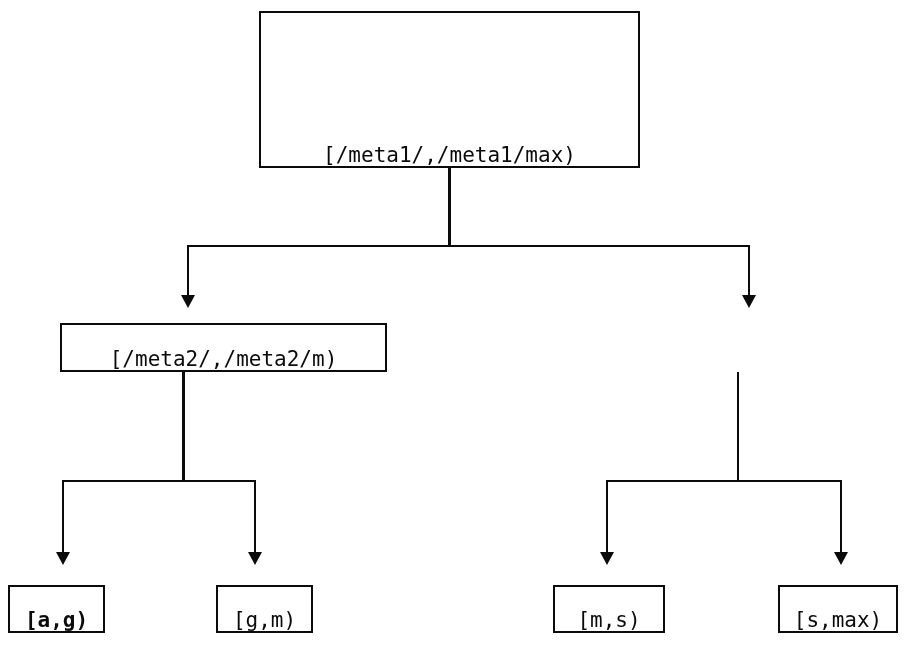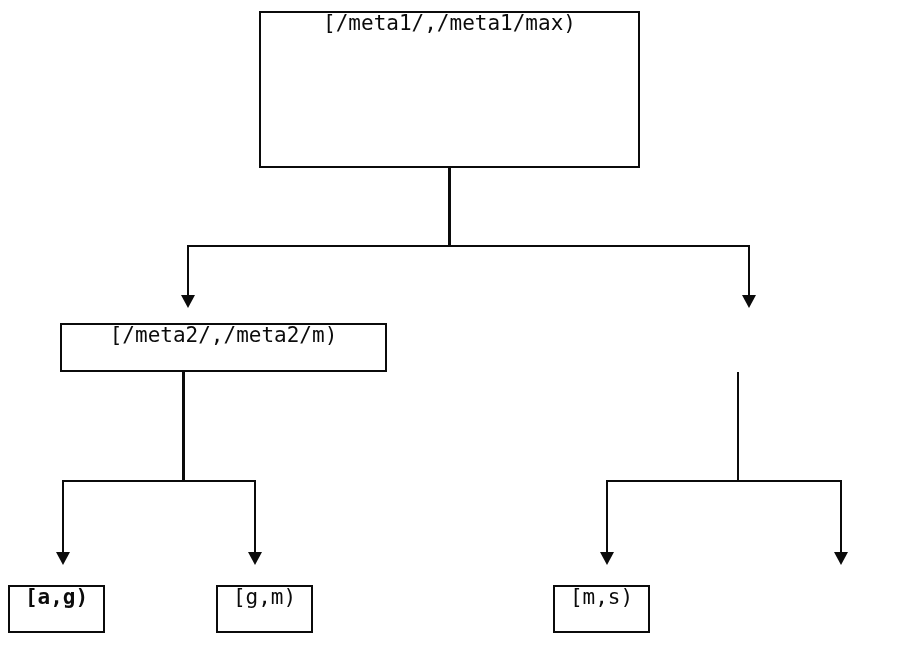--- a/index.html
+++ b/index.html
@@ -17,21 +17,21 @@
     height: 652px;
     background: #ffffff;
     overflow: hidden;
   }
   .node-box {
     position: absolute;
     box-sizing: border-box;
     background: #ffffff;
     border: 2.6px solid #0b0b0b;
     display: flex;
-    align-items: flex-start;
+    align-items: flex-end;
     justify-content: center;
     text-align: center;
   }
   .node-label {
     font-family: "DejaVu Sans Mono", "Liberation Mono", monospace;
     font-size: 21px;
     line-height: 1;
     color: #0b0b0b;
     letter-spacing: 0px;
     white-space: pre;
@@ -57,21 +57,21 @@
     width: 320px;
     height: 49px;
   }
   
   .node-leaf {
     top: 585px;
     height: 48px;
   }
   .leaf-ag   { left: 8px;   width: 97px; font-weight: bold; }
   .leaf-gm   { left: 208px; width: 97px; margin-left: 8px; }
-  .leaf-ms   { left: 553px; width: 97px; }
+  .leaf-ms   { left: 553px; width: 112px; }
   .leaf-smax { left: 778px; width: 120px; }
 
   
   .edge-v {
     position: absolute;
     width: 2.6px;
     background: #0b0b0b;
   }
   .edge-h {
     position: absolute;
@@ -136,14 +136,17 @@
   </div>
 
   <div class="node-box node-leaf leaf-gm">
     <span class="node-label">[g,m)</span>
   </div>
 
   <div class="node-box node-leaf leaf-ms">
     <span class="node-label">[m,s)</span>
   </div>
 
+  <div class="node-box node-leaf leaf-smax">
+    <span class="node-label">[s,max)</span>
+  </div>
 
 </div>
 
 </body></html>

